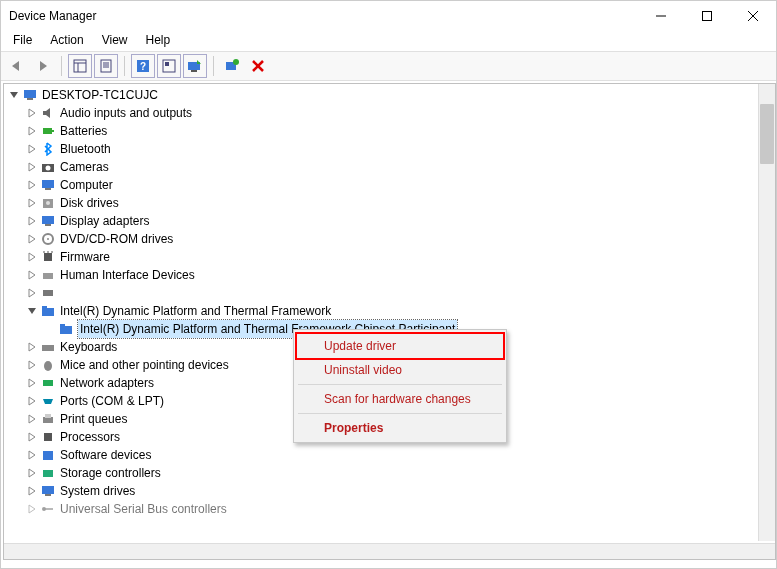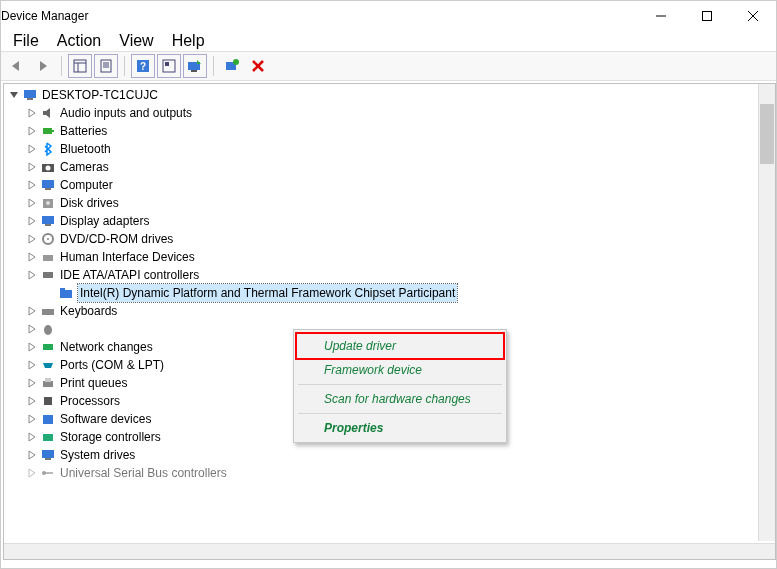--- a/index.html
+++ b/index.html
@@ -1,25 +1,25 @@
 <!DOCTYPE html>
 <html><head>
 <meta charset="utf-8">
 <style>
   * { box-sizing: border-box; margin: 0; padding: 0; font-family: "Segoe UI", Tahoma, sans-serif; }
   body { width: 777px; height: 569px; background: #fff; position: relative; overflow: hidden; border:1px solid #ccc; }
 
   
-  .titlebar { height: 30px; display: flex; align-items: center; font-size: 12px; color:#000; }
+  .titlebar { height: 30px; display: flex; align-items: center; padding-left: 8px; font-size: 12px; color:#000; }
   .titlebar .spacer { flex: 1; }
   .winbtn { width: 46px; height: 30px; display:flex; align-items:center; justify-content:center; }
   .winbtn svg { stroke:#000; }
 
   
-  .menubar { height: 20px; display:flex; align-items:center; padding-left:4px; gap:2px; font-size:16px; }
+  .menubar { height: 20px; display:flex; padding-left:4px; gap:2px; font-size:12px; }
   .menubar span { padding: 2px 8px; }
 
   
   .toolbar { height: 30px; border-top:1px solid #e0e0e0; border-bottom:1px solid #e0e0e0; display:flex; align-items:center; padding:0 4px; gap:2px; background:#f8f8f8;}
   .tbtn { width:24px; height:24px; display:flex; align-items:center; justify-content:center; border:1px solid transparent;}
   .tbtn.bordered{border:1px solid #aac;}
   .tsep { width:1px; height:20px; background:#ccc; margin:0 4px;}
 
   
   .content { height: calc(100% - 30px - 20px - 30px - 6px); display:flex; }
@@ -33,21 +33,21 @@
   .trow { display:flex; align-items:center; height:18px; white-space:nowrap;}
   .trow .twisty{width:12px;height:12px;display:flex;align-items:center;justify-content:center;margin-right:2px;}
   .trow .twisty svg{display:block;}
   .trow .icon{width:16px;height:16px;margin-right:4px;display:flex;align-items:center;justify-content:center;}
   .trow.selected .label{background:#cce8ff;outline:1px dotted #666;padding:0 2px;}
   .indent1{padding-left:18px;}
   .indent2{padding-left:36px;}
 
   
   .ctxmenu{position:absolute; left:292px; top:328px; width:214px; background:#f2f2f2; border:1px solid #c8c8c8; box-shadow:2px 3px 4px rgba(0,0,0,0.25); font-size:12px; padding:3px 2px; z-index:10;}
-  .ctxmenu .mitem{padding:4px 12px 4px 28px; color:#15803d;font-style:italic;}
+  .ctxmenu .mitem{padding:4px 12px 4px 28px; color:#b91c1c;}
   .ctxmenu .mitem.bold{font-weight:bold;}
   .ctxmenu .msep{height:1px;background:#d6d6d6;margin:3px 2px;}
   .ctxmenu .highlight{outline:2px solid #ff0000; outline-offset:-1px; padding:6px 12px 6px 28px;}
 </style>
 </head>
 <body>
 
 <div class="titlebar">
   <span>Device Manager</span>
   <div class="spacer"></div>
@@ -270,39 +270,68 @@
           <span class="label">DVD/CD-ROM drives</span>
         </div>
       <div class="trow indent1">
           <span class="twisty">
             <svg width="8" height="10">
               <path d="M1 1 L7 5 L1 9 Z" fill="none" stroke="#888"></path>
             </svg>
           </span>
           <span class="icon">
             <svg width="14" height="14">
+              <rect x="3" y="3" width="8" height="8" fill="#555"></rect>
+              <line x1="3" y1="1" x2="3" y2="3" stroke="#555"></line>
+              <line x1="7" y1="1" x2="7" y2="3" stroke="#555"></line>
+              <line x1="11" y1="1" x2="11" y2="3" stroke="#555"></line>
+            </svg>
+          </span>
+          <span class="label">Firmware</span>
+        </div>
+      <div class="trow indent1">
+          <span class="twisty">
+            <svg width="8" height="10">
+              <path d="M1 1 L7 5 L1 9 Z" fill="none" stroke="#888"></path>
+            </svg>
+          </span>
+          <span class="icon">
+            <svg width="14" height="14">
               <rect x="2" y="5" width="10" height="6" fill="#999"></rect>
             </svg>
           </span>
           <span class="label">Human Interface Devices</span>
         </div>
       <div class="trow indent1">
           <span class="twisty">
             <svg width="8" height="10">
               <path d="M1 1 L7 5 L1 9 Z" fill="none" stroke="#888"></path>
             </svg>
           </span>
           <span class="icon">
             <svg width="14" height="14">
               <rect x="2" y="4" width="10" height="6" fill="#777"></rect>
             </svg>
           </span>
-          <span class="label">IDE ATA/ATAPI controllers</span>
-        </div>
-
+        </div>
+
+      <div class="trow indent1">
+          <span class="twisty">
+            <svg width="10" height="10">
+              <path d="M1 2 L9 2 L5 8 Z" fill="#555"></path>
+            </svg>
+          </span>
+          <span class="icon">
+            <svg width="14" height="14">
+              <rect x="1" y="4" width="12" height="8" fill="#3878d8"></rect>
+              <rect x="1" y="2" width="5" height="3" fill="#3878d8"></rect>
+            </svg>
+          </span>
+          <span class="label">Intel(R) Dynamic Platform and Thermal Framework</span>
+        </div>
       <div class="trow indent2 selected">
           <span class="twisty"></span>
           <span class="icon">
             <svg width="14" height="14">
               <rect x="1" y="4" width="12" height="8" fill="#3878d8"></rect>
               <rect x="1" y="2" width="5" height="3" fill="#3878d8"></rect>
             </svg>
           </span>
           <span class="label">Intel(R) Dynamic Platform and Thermal Framework Chipset Participant</span>
         </div>
@@ -324,33 +353,34 @@
           <span class="twisty">
             <svg width="8" height="10">
               <path d="M1 1 L7 5 L1 9 Z" fill="none" stroke="#888"></path>
             </svg>
           </span>
           <span class="icon">
             <svg width="14" height="14">
               <ellipse cx="7" cy="8" rx="4" ry="5" fill="#888"></ellipse>
             </svg>
           </span>
+          <span class="label">Mice and other pointing devices</span>
         </div>
       <div class="trow indent1">
           <span class="twisty">
             <svg width="8" height="10">
               <path d="M1 1 L7 5 L1 9 Z" fill="none" stroke="#888"></path>
             </svg>
           </span>
           <span class="icon">
             <svg width="14" height="14">
               <rect x="2" y="4" width="10" height="6" fill="#2a5"></rect>
             </svg>
           </span>
-          <span class="label">Network changes</span>
+          <span class="label">Network adapters</span>
         </div>
       <div class="trow indent1">
           <span class="twisty">
             <svg width="8" height="10">
               <path d="M1 1 L7 5 L1 9 Z" fill="none" stroke="#888"></path>
             </svg>
           </span>
           <span class="icon">
             <svg width="14" height="14">
               <path d="M2 5 L12 5 L10 10 L4 10 Z" fill="#08a"></path>
@@ -439,18 +469,18 @@
           </span>
           <span class="label">Universal Serial Bus controllers</span>
         </div>
 
     </div>
   </div>
 </div>
 
 <div class="ctxmenu">
   <div class="mitem highlight">Update driver</div>
-  <div class="mitem">Framework device</div>
+  <div class="mitem">Uninstall video</div>
   <div class="msep"></div>
   <div class="mitem">Scan for hardware changes</div>
   <div class="msep"></div>
   <div class="mitem bold">Properties</div>
 </div>
 
 </body></html>

